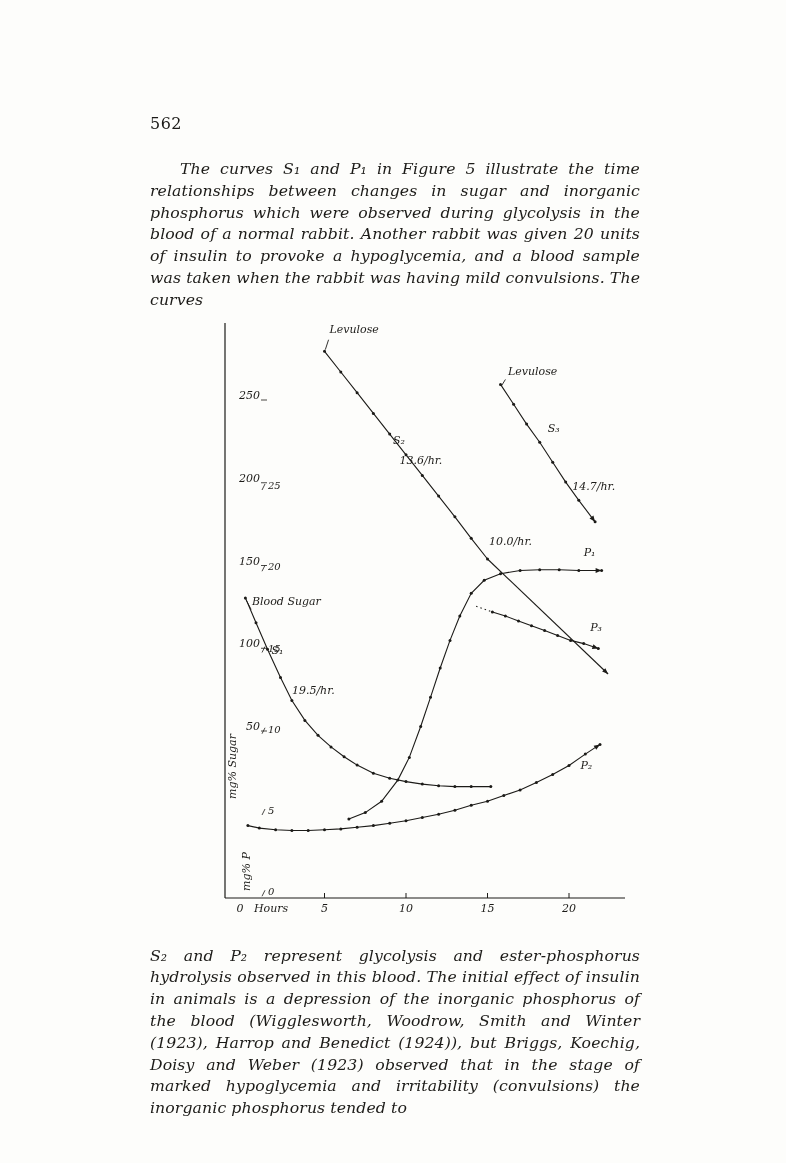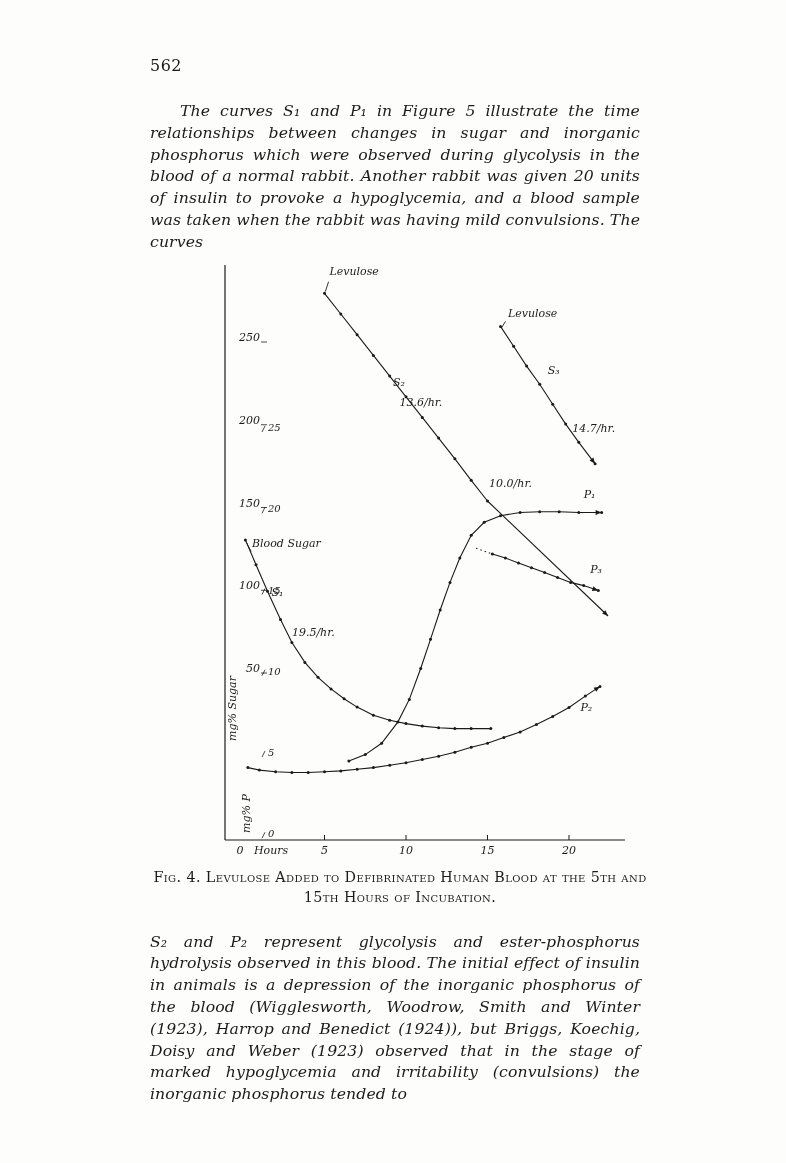--- a/index.html
+++ b/index.html
@@ -6,21 +6,21 @@
   html,body{margin:0;padding:0;}
   body{background:#ffffff;}
   .page{
     position:relative;
     width:786px;height:1163px;
     background:var(--paper,#fdfdfb);
     color:var(--ink,#1c1b18);
     font-family:"DejaVu Serif", serif;
     overflow:hidden;
     box-sizing:border-box;
-    padding-top:56px;
+    padding-top:114px;
   }
   .content{margin:0 146px 0 150px;}
   .header{position:relative;height:24px;}
   .pagenum{
     position:absolute;left:0;top:0;
     font-size:16px;letter-spacing:.5px;
   }
   .running-title{
     display:block;text-align:center;
     font-size:14.5px;letter-spacing:1.6px;
@@ -231,22 +231,18 @@
               <circle cx="311.5" cy="304.8" r="1.5" fill="#1c1b18"></circle>
               <circle cx="324.6" cy="309.6" r="1.5" fill="#1c1b18"></circle>
               <circle cx="337.6" cy="314.5" r="1.5" fill="#1c1b18"></circle>
               <circle cx="350.6" cy="319.4" r="1.5" fill="#1c1b18"></circle>
               <circle cx="363.7" cy="322.6" r="1.5" fill="#1c1b18"></circle>
               <circle cx="378.3" cy="327.5" r="1.5" fill="#1c1b18"></circle>
               <polygon points="378.3,327.5 373.4,323.3 371.9,327.9" fill="#1c1b18"></polygon>
               <text x="370.2" y="309.6" class="hand">P₃</text>
             </g>
           </svg></div>
-      <figcaption>
-        <span>Fig. 4.</span>
-        <span>Levulose Added to Defibrinated Human Blood at the 5th and 15th Hours of Incubation.</span>
-      </figcaption>
     </figure>
 
     <p class="body-text after-figure">S₂ and P₂ represent glycolysis and ester-phosphorus hydrolysis observed in this blood.  The initial effect of insulin in animals is a depression of the inorganic phosphorus of the blood (Wigglesworth, Woodrow, Smith and Winter (1923), Harrop and Benedict (1924)), but Briggs, Koechig, Doisy and Weber (1923) observed that in the stage of marked hypoglycemia and irritability (convulsions) the inorganic phosphorus tended to</p>
 
   </div>
 </div>
 
 </body></html>

